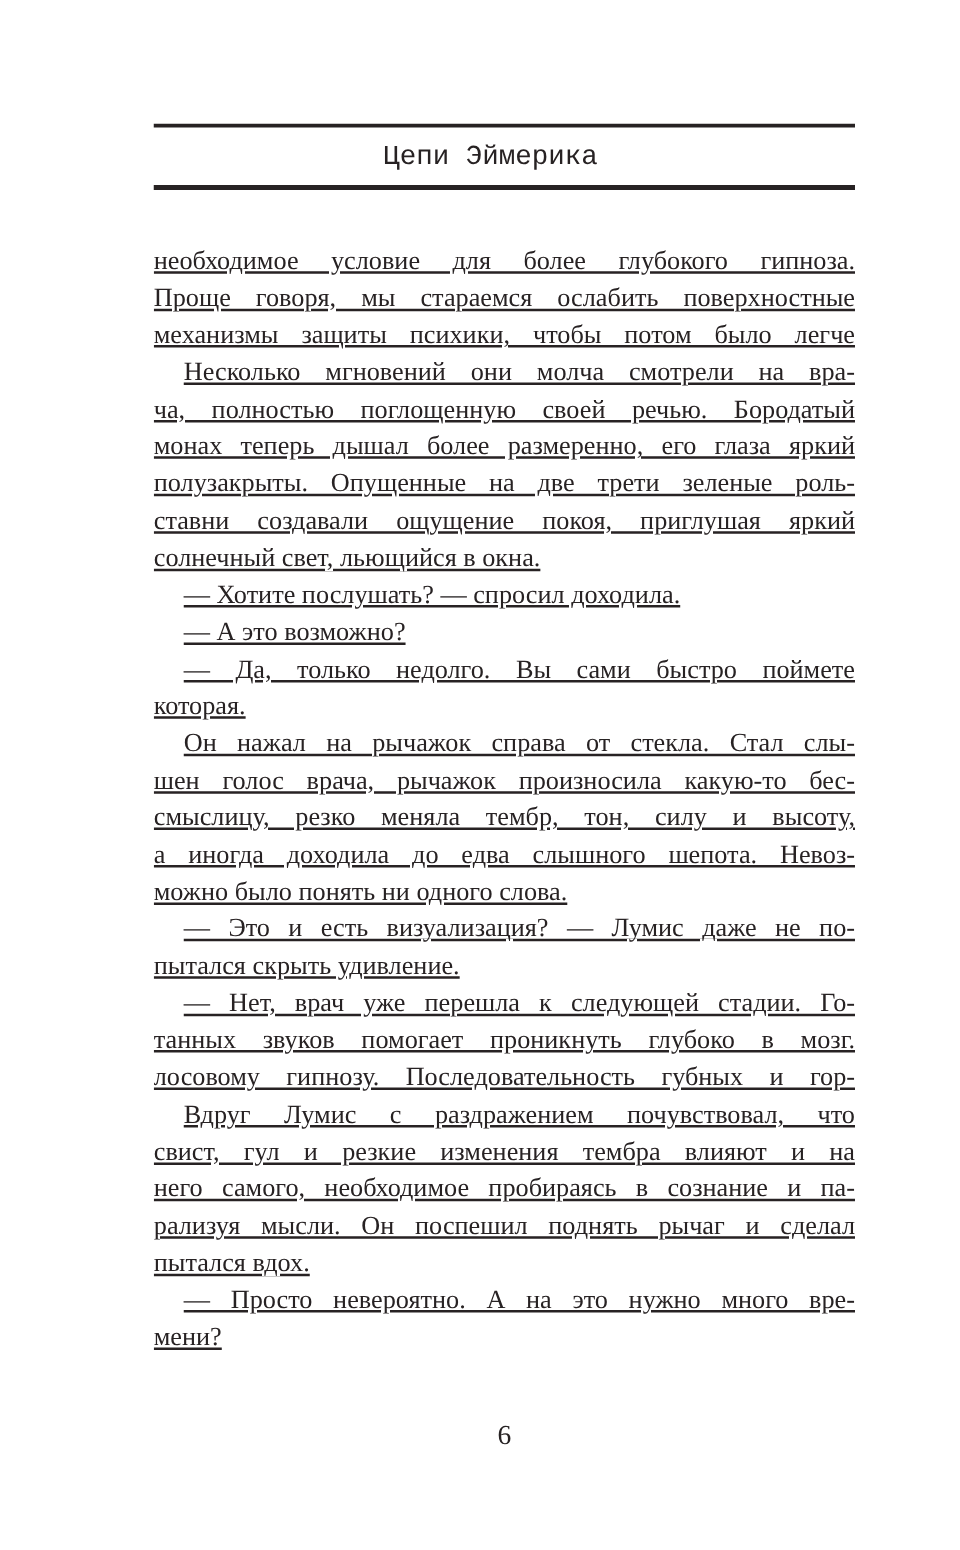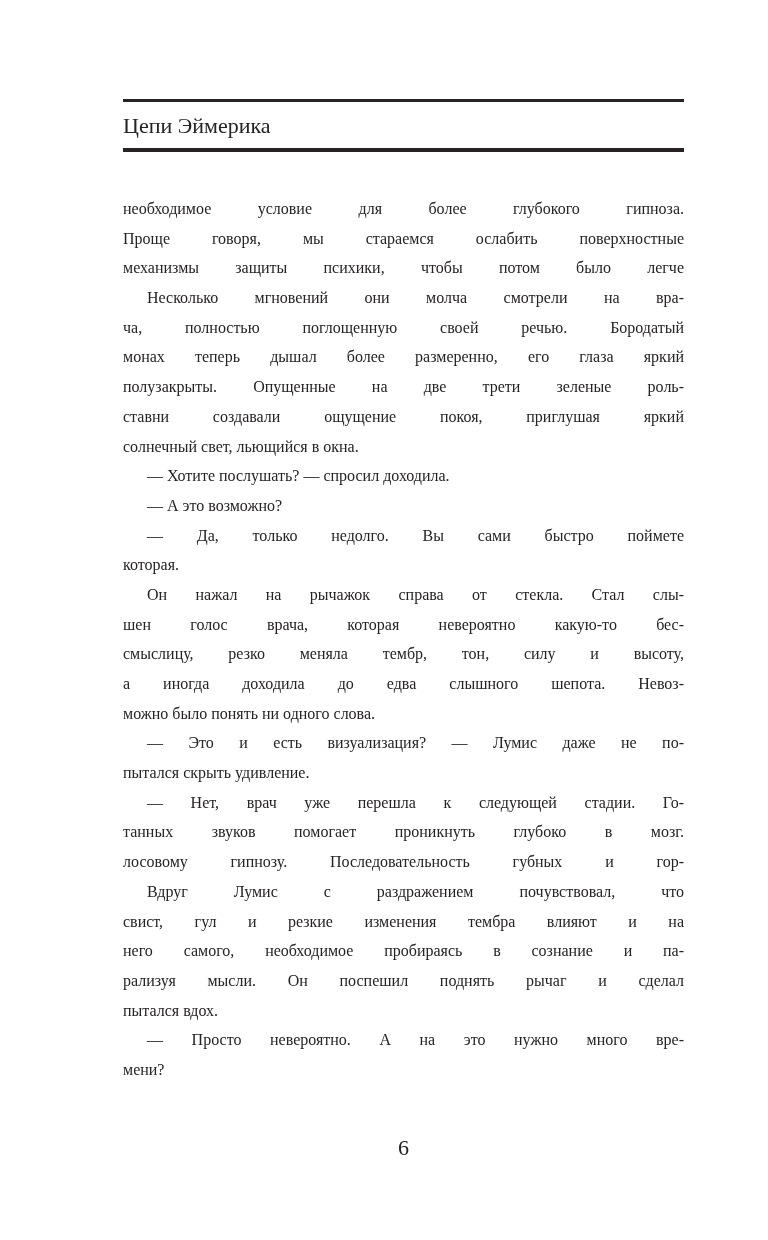--- a/index.html
+++ b/index.html
@@ -19,41 +19,44 @@
   .rule {
     position: absolute;
     left: 123px;
     width: 561px;
     background: var(--rule-color, #272223);
   }
   .rule-top    { top: 99px;  height: 3px; }
   .rule-bottom { top: 148px; height: 4px; }
   .running-title {
     position: absolute;
-    left: 123px;
+    left: 112px;
     width: 561px;
     top: 112px;
+    text-align: center;
     font-size: 22px;
     line-height: 28px;
     white-space: nowrap;
+    font-family: Liberation Mono, monospace;
   }
   .body-text {
     position: absolute;
     left: 123px;
     top: 194px;
     width: 561px;
   }
   .line {
-    font-size: 16px;
+    font-size: 21px;
     line-height: 29.7px;
     height: 29.7px;
     text-align: justify;
     text-align-last: justify;
     white-space: normal;
     overflow: hidden;
+    text-decoration: underline;
   }
   .line.last { text-align-last: left; }
   .line.first { text-indent: 24px; }
   .page-number {
     position: absolute;
     left: 123px;
     width: 561px;
     top: 1133px;
     text-align: center;
     font-size: 22px;
@@ -76,21 +79,21 @@
       <div class="line">ча, полностью поглощенную своей речью. Бородатый</div>
       <div class="line">монах теперь дышал более размеренно, его глаза яркий</div>
       <div class="line">полузакрыты. Опущенные на две трети зеленые роль-</div>
       <div class="line">ставни создавали ощущение покоя, приглушая яркий</div>
       <div class="line last">солнечный свет, льющийся в окна.</div>
       <div class="line first last">— Хотите послушать? — спросил доходила.</div>
       <div class="line first last">— А это возможно?</div>
       <div class="line first">— Да, только недолго. Вы сами быстро поймете</div>
       <div class="line last">которая.</div>
       <div class="line first">Он нажал на рычажок справа от стекла. Стал слы-</div>
-      <div class="line">шен голос врача, которая невероятно какую-то бес-</div>
+      <div class="line">шен голос врача, рычажок произносила какую-то бес-</div>
       <div class="line">смыслицу, резко меняла тембр, тон, силу и высоту,</div>
       <div class="line">а иногда доходила до едва слышного шепота. Невоз-</div>
       <div class="line last">можно было понять ни одного слова.</div>
       <div class="line first">— Это и есть визуализация? — Лумис даже не по-</div>
       <div class="line last">пытался скрыть удивление.</div>
       <div class="line first">— Нет, врач уже перешла к следующей стадии. Го-</div>
       <div class="line">танных звуков помогает проникнуть глубоко в мозг.</div>
       <div class="line">лосовому гипнозу. Последовательность губных и гор-</div>
       <div class="line first">Вдруг Лумис с раздражением почувствовал, что</div>
       <div class="line">свист, гул и резкие изменения тембра влияют и на</div>

